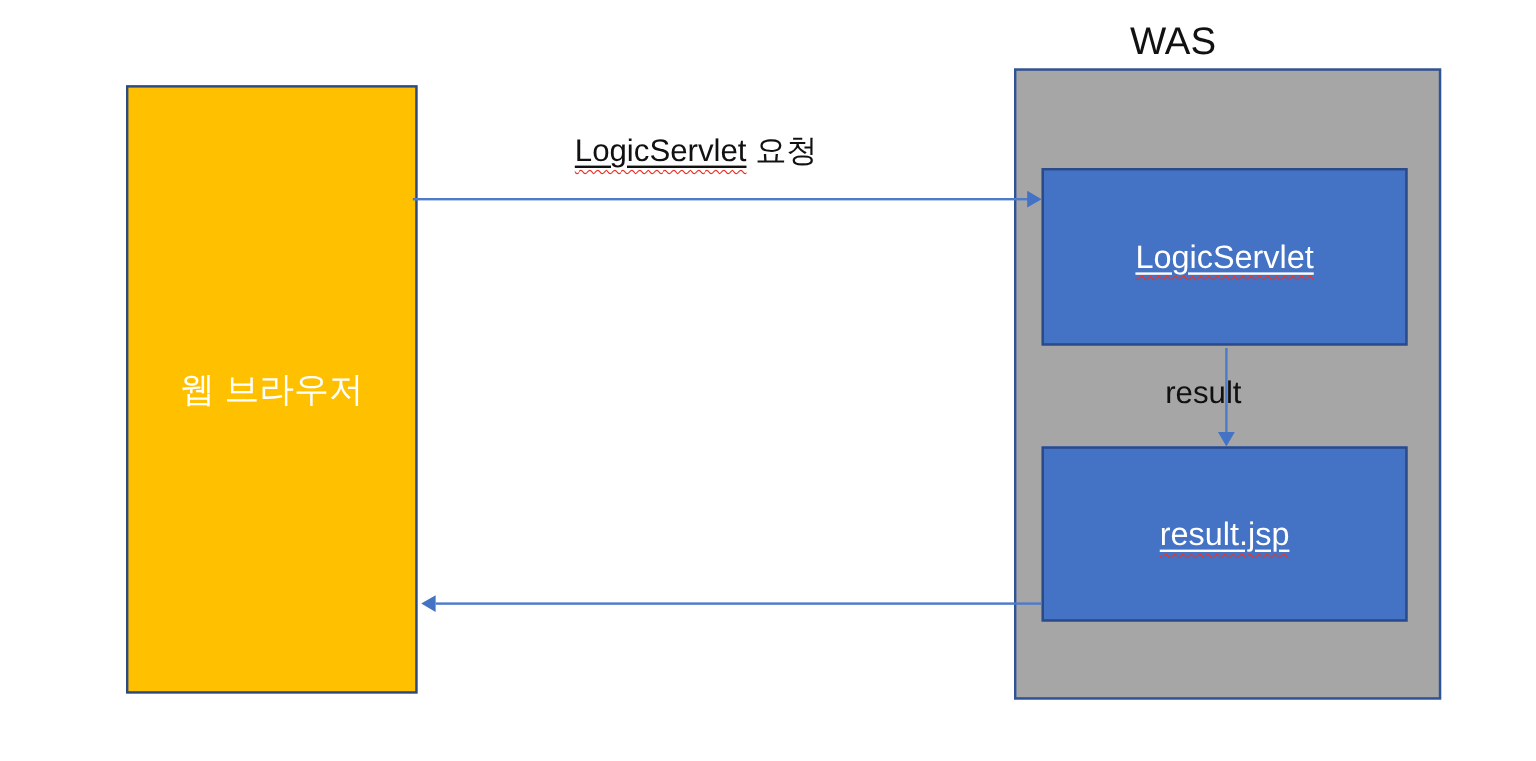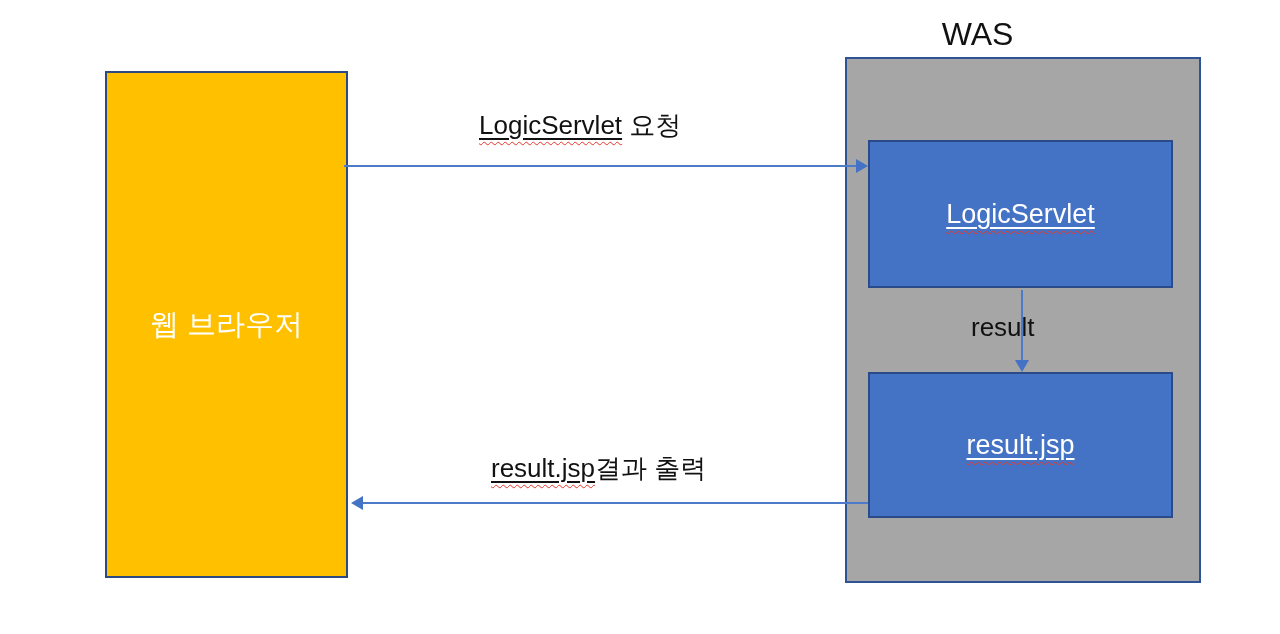--- a/index.html
+++ b/index.html
@@ -127,17 +127,14 @@
   <div class="edge-label request-label">
     <span class="ul-solid"><span class="ul-wavy">LogicServlet</span></span><span> 요청</span>
   </div>
 
   <div class="line v-line forward-line"></div>
   <div class="arrowhead arrow-down"></div>
   <div class="edge-label forward-label">result</div>
 
   <div class="line h-line response-line"></div>
   <div class="arrowhead arrow-left"></div>
-  <div class="edge-label response-label">
-    <span class="ul-solid"><span class="ul-wavy">result.jsp</span></span><span>결과 출력</span>
-  </div>
 
 </div>
 
 </body></html>

